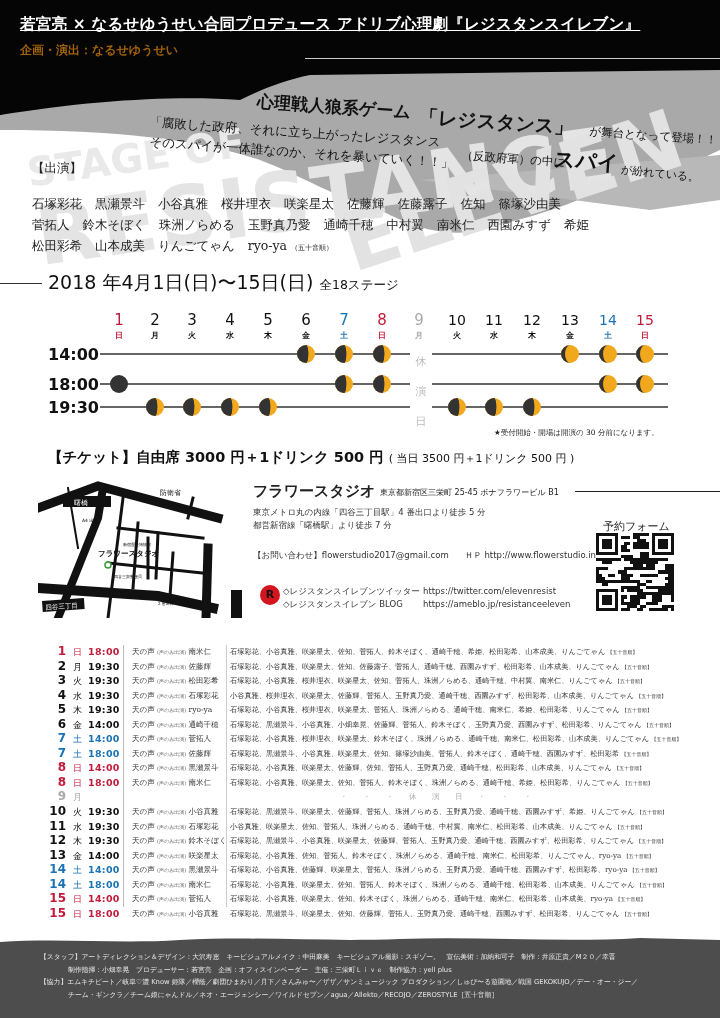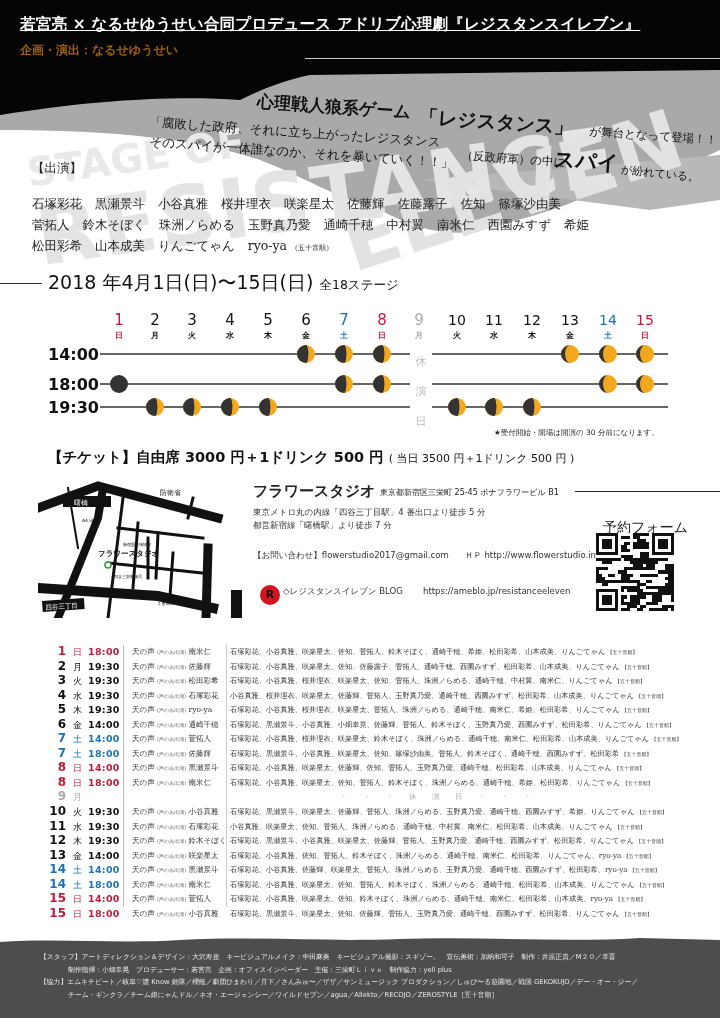--- a/index.html
+++ b/index.html
@@ -53,21 +53,21 @@
   .venue-addr { position: absolute; left: 380px; top: 487px; font-size: 8px; white-space: nowrap; }
   .venue-rule { position: absolute; left: 575px; top: 491px; width: 145px; height: 1px; background: #222; }
   .access { position: absolute; left: 253px; top: 506px; font-size: 8.5px; line-height: 13px; white-space: nowrap; color: #333; }
   .contact { position: absolute; left: 253px; top: 550px; font-size: 8.5px; white-space: nowrap; color: #333; }
   .contact .gap { display: inline-block; width: 16px; }
 
   .r-logo { position: absolute; left: 260px; top: 585px; width: 20px; height: 20px; border-radius: 50%; background: #d4141e; color: #111; font-weight: bold; font-size: 11px; text-align: center; line-height: 20px; }
   .sns { position: absolute; left: 283px; top: 585px; font-size: 8.5px; line-height: 13px; white-space: nowrap; color: #333; }
   .sns .label { display: inline-block; width: 140px; }
 
-  .qr-label { position: absolute; left: 603px; top: 519px; font-size: 14px; white-space: nowrap; color: #222; }
+  .qr-label { position: absolute; left: 603px; top: 519px; font-size: 11px; white-space: nowrap; color: #222; }
   .qr { position: absolute; left: 596px; top: 533px; width: 78px; height: 78px; }
 
   
   .sched { position: absolute; left: 40px; top: 645px; width: 680px; }
   .srow { position: relative; height: 14.55px; white-space: nowrap; font-size: 8px; }
   .srow .day { position: absolute; left: 0; top: -1px; width: 26px; text-align: right; font-size: 12px; font-weight: bold; }
   .srow .dow { position: absolute; left: 33px; top: 1px; font-size: 9px; }
   .srow .time { position: absolute; left: 48px; top: 1px; font-size: 9.5px; font-weight: bold; letter-spacing: 0.3px; }
   .srow .voice { position: absolute; left: 92px; top: 2px; font-family: "DejaVu Serif", serif; font-size: 7.5px; color: #333; }
   .srow .voice .tiny { font-size: 5px; color: #666; }
@@ -270,20 +270,21 @@
 <div class="access">
   <div>東京メトロ丸の内線「四谷三丁目駅」4 番出口より徒歩 5 分</div>
   <div>都営新宿線「曙橋駅」より徒歩 7 分</div>
 </div>
 <div class="contact">
   <span>【お問い合わせ】</span><span>flowerstudio2017@gmail.com</span><span class="gap"></span><span>ＨＰ</span> <span>http://www.flowerstudio.info</span>
 </div>
 
 <div class="r-logo">R</div>
 <div class="sns">
+  <div><span class="label">◇レジスタンスイレブンツイッター</span><span>https://twitter.com/elevenresist</span></div>
   <div><span class="label">◇レジスタンスイレブン BLOG</span><span>https://ameblo.jp/resistanceeleven</span></div>
 </div>
 
 <div class="qr-label">予約フォーム</div>
 <svg class="qr" id="qr" viewBox="0 0 25 25" shape-rendering="crispEdges">
     <rect x="0" y="0" width="25" height="25" fill="#fff"></rect>
     <rect x="0" y="0" width="7" height="7" fill="#111"></rect>
     <rect x="1" y="1" width="5" height="5" fill="#fff"></rect>
     <rect x="2" y="2" width="3" height="3" fill="#111"></rect>
     <rect x="18" y="0" width="7" height="7" fill="#111"></rect>

